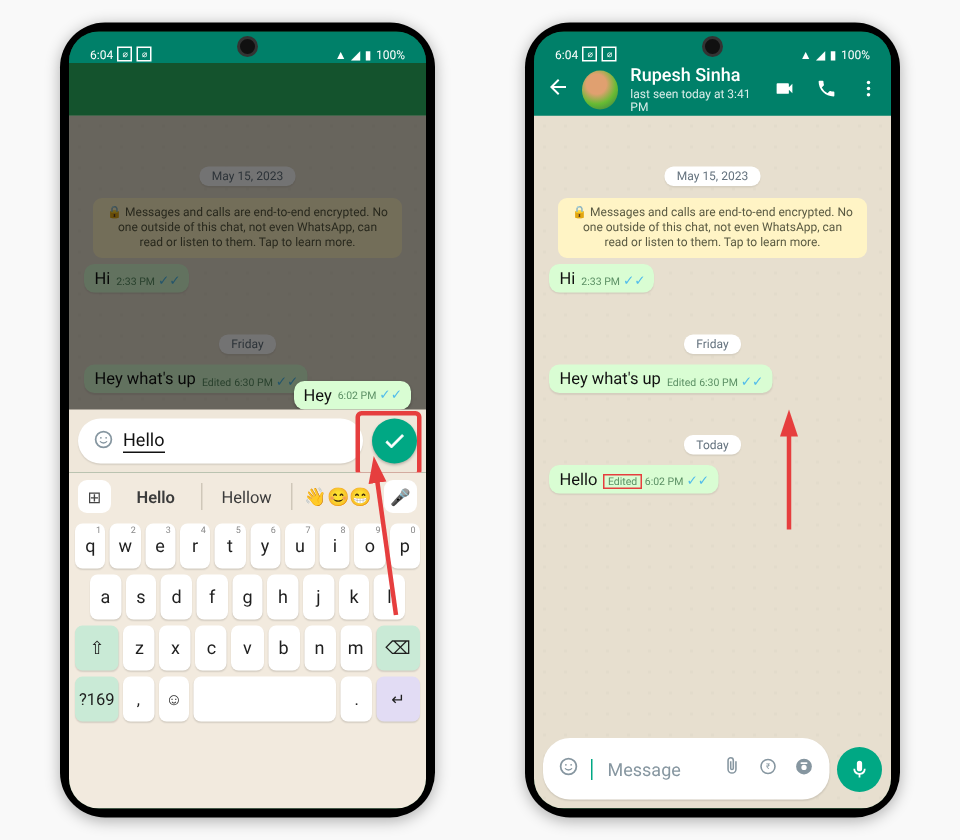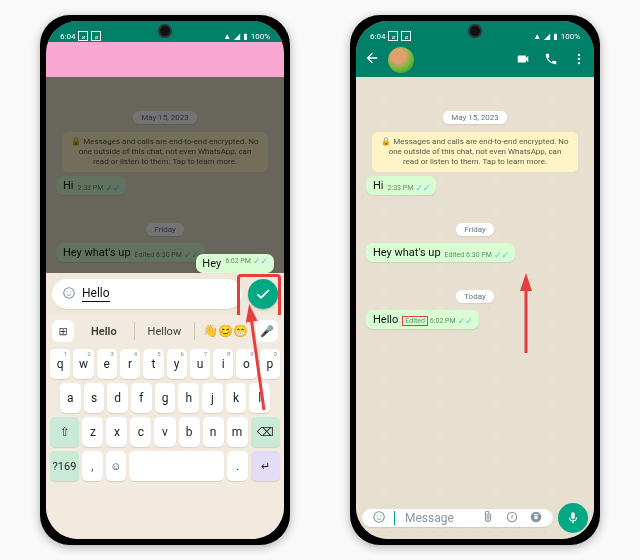--- a/index.html
+++ b/index.html
@@ -34,23 +34,23 @@
     height: 10px;
     background: #111;
     border: 2px solid #333;
     border-radius: 50%;
     transform: translateX(-50%);
     z-index: 50;
   }
   .screen {
     position: absolute;
     inset: 6px;
-    border-radius: 32px;
+    border-radius: 20px;
     overflow: hidden;
-    background: #f9a8d4;
+    background: #14532d;
   }
 
   
   .statusbar {
     height: 20px;
     background: #008069;
     color: #fff;
     font-size: 8px;
     display: flex;
     align-items: flex-end;
@@ -120,21 +120,21 @@
     border:1px solid #e63e3e; color:#5b8f64; font-size:7px; padding:0 2px;
   }
 
   
   .dim {
     position:absolute; inset:0; background:rgba(0,0,0,.55);
   }
   .undim-bubble {
     position:absolute; right:10px; bottom:6px;
     background:#d9fdd3; border-radius:7px; padding:3px 6px;
-    font-size:11px; color:#111; display:flex; gap:4px; align-items:flex-start;
+    font-size:11px; color:#111; display:flex; gap:4px; align-items:center;
     box-shadow:0 1px 2px rgba(0,0,0,.3);
     margin-top:33px;
   }
 
   
   .editrow {
     position:absolute; left:0; right:0; bottom:224px;
     padding:6px; display:flex; gap:6px; align-items:center;
     background:#efe7da;
   }
@@ -186,21 +186,21 @@
   .key.wide{flex:1.4;}
   .key.space{flex:4.6;}
   .krow.r4 .key{font-size:11px;}
 
   
   .composerow {
     position:absolute; left:0; right:0; bottom:6px; padding:0 6px;
     display:flex; gap:5px; align-items:center;
   }
   .composebox{
-    flex:1; height:18px; background:#fff; border-radius:18px;
+    flex:1; height:41px; background:#fff; border-radius:18px;
     display:flex; align-items:center; padding:0 10px; gap:8px;
     box-shadow:0 1px 1px rgba(0,0,0,.1);
   }
   .composebox svg{width:14px;height:14px;fill:#8696a0;}
   .ph {color:#8696a0; font-size:12px;}
   .cursor {display:inline-block; width:1px; height:14px; background:#00a884; margin-right:2px; vertical-align:middle;}
   .micbtn{
     width:30px;height:30px;border-radius:50%;background:#00a884;
     display:flex;align-items:center;justify-content:center;
   }
@@ -378,20 +378,24 @@
           <span>100%</span>
         </div>
       </div>
       <div class="headerbar">
         <span class="back-btn">
           <svg viewBox="0 0 24 24">
               <path d="M20 11H7.8l5.6-5.6L12 4l-8 8 8 8 1.4-1.4L7.8 13H20z"></path>
             </svg>
         </span>
         <div class="avatar"></div>
+        <div>
+          <div class="header-name">Rupesh Sinha</div>
+          <div class="header-sub">last seen today at 3:41 PM</div>
+        </div>
         <div class="header-actions">
           <span><svg viewBox="0 0 24 24">
                 <path d="M17 10.5V7a1 1 0 0 0-1-1H4a1 1 0 0 0-1 1v10a1 1 0 0 0 1 1h12a1 1 0 0 0 1-1v-3.5l4 4v-11z"></path>
               </svg></span>
           <span><svg viewBox="0 0 24 24">
                 <path d="M6.6 10.8a15 15 0 0 0 6.6 6.6l2.2-2.2a1 1 0 0 1 1-.24 11 11 0 0 0 3.6.58 1 1 0 0 1 1 1V20a1 1 0 0 1-1 1A17 17 0 0 1 3 4a1 1 0 0 1 1-1h3.5a1 1 0 0 1 1 1 11 11 0 0 0 .58 3.6 1 1 0 0 1-.24 1z"></path>
               </svg></span>
           <span><svg viewBox="0 0 24 24">
                 <circle cx="12" cy="5" r="2"></circle>
                 <circle cx="12" cy="12" r="2"></circle>

